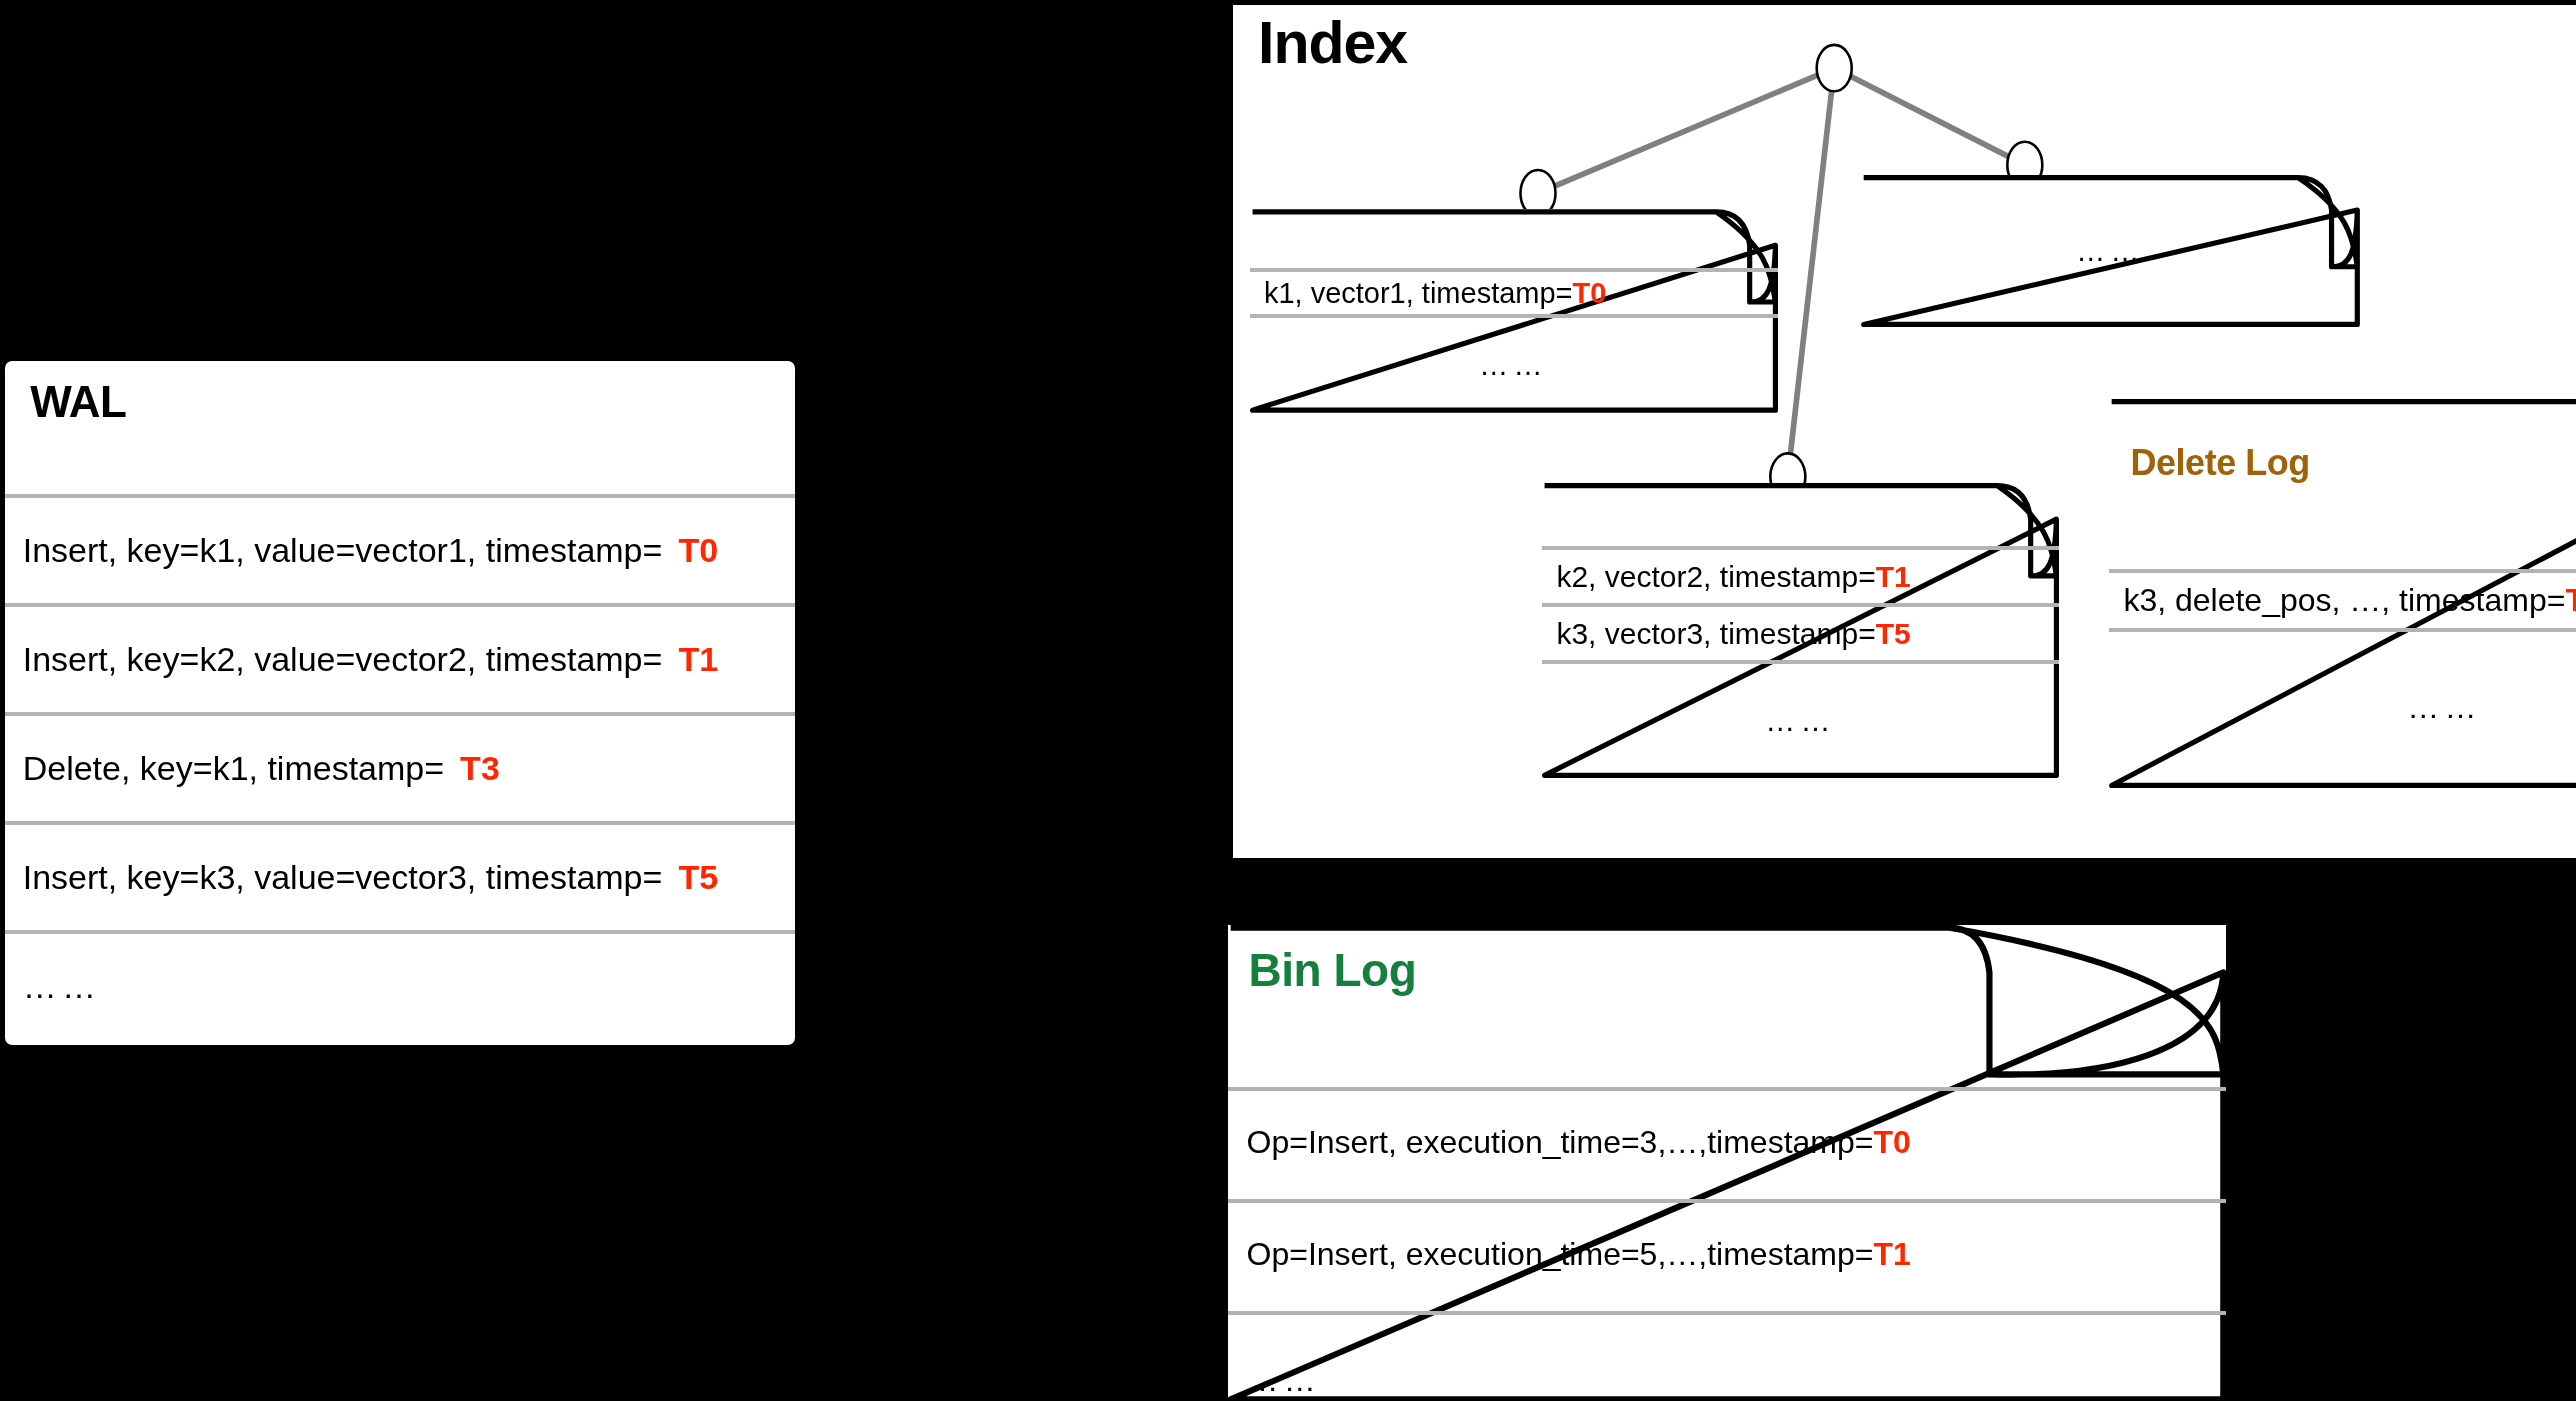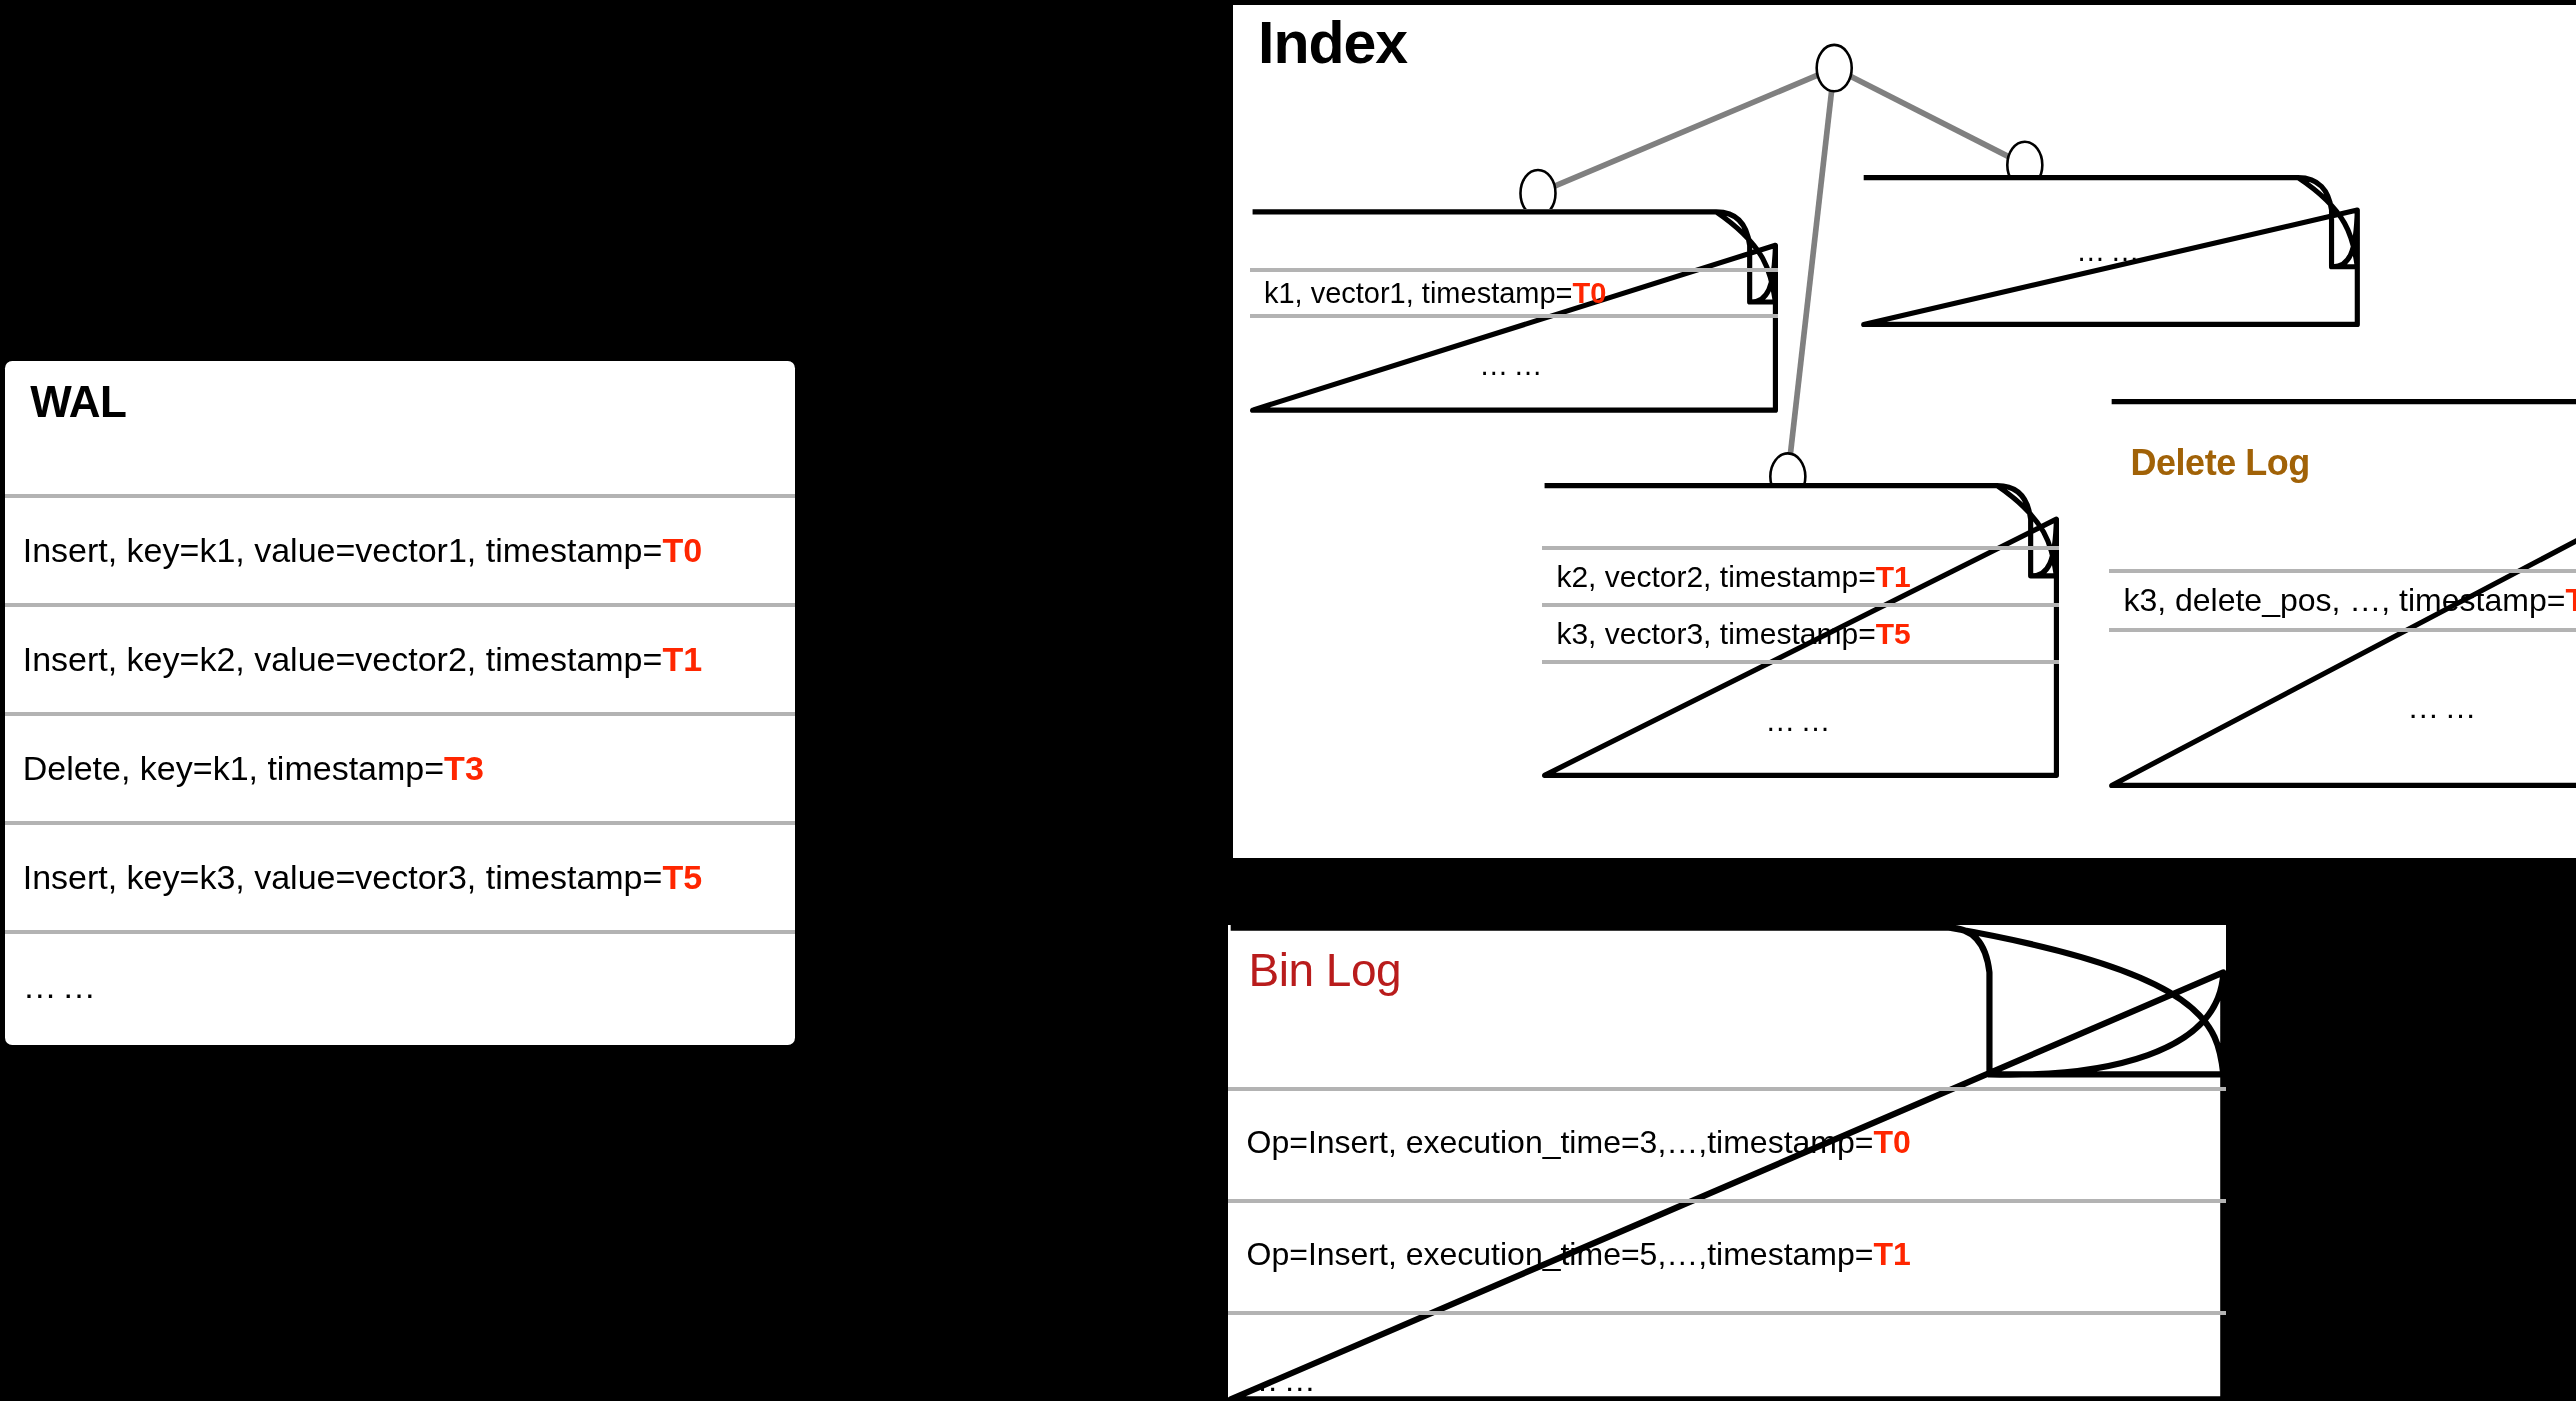--- a/index.html
+++ b/index.html
@@ -7,21 +7,21 @@
        font-family:"Liberation Sans", sans-serif;}
 
   .panel{position:absolute;background:#fff;box-sizing:border-box;}
 
   
   #wal{left:5.2px;top:338px;width:790px;height:684px;border-radius:7.2px;margin-top:23px;}
   #wal .title{position:absolute;left:25px;top:18.5px;font-size:44px;font-weight:bold;
               color:#000;letter-spacing:-0.5px;line-height:1;}
   .rowlist{position:absolute;left:0;right:0;}
   .row{box-sizing:border-box;border-top:4.6px solid #b3b3b3;display:flex;align-items:center;
-       padding-left:17.5px;color:#000;}
+       padding-left:17.5px;color:#000;gap:16px;}
   .row .txt{white-space:nowrap;}
   #wal .rowlist{top:133px;}
   #wal .row{height:109px;font-size:34px;}
   #wal .row.last{font-size:34px;}
 
   .ts{color:#ff2600;font-weight:bold;}
   .dots{letter-spacing:5.2px;}
 
   
   #index{left:1233px;top:5.2px;width:1579px;height:853px;}
@@ -59,22 +59,22 @@
   
   #deletelog{left:876px;top:394px;width:671px;height:389px;}
   #deletelog .dtitle{position:absolute;left:21.6px;top:30px;font-size:36px;font-weight:bold;
                      color:#a16207;letter-spacing:-0.5px;line-height:1;margin-top:16px;}
   #deletelog .rows{position:absolute;left:0;top:170px;width:100%;}
   #deletelog .prow{height:59px;font-size:32px;}
   #deletelog .prow.r2{height:155px;}
 
   
   #binlog{left:1228px;top:925px;width:998px;height:477px;}
-  #binlog .btitle{position:absolute;left:20.6px;top:21.6px;font-size:46px;font-weight:normal;
-                  color:#b91c1c;letter-spacing:-0.5px;line-height:1;}
+  #binlog .btitle{position:absolute;left:20.6px;top:21.6px;font-size:46px;font-weight:bold;
+                  color:#15803d;letter-spacing:-0.5px;line-height:1;}
   #binlog .rows{position:absolute;left:0;top:156px;width:100%;}
   #binlog .prow{height:106px;font-size:32px;padding-left:18.5px;margin-top:6px;}
   #binlog .prow.r3{height:134px;}
 
   svg.fold{position:absolute;left:0;top:0;overflow:visible;}
 </style>
 </head>
 <body>
 
 <div class="panel" id="wal">

